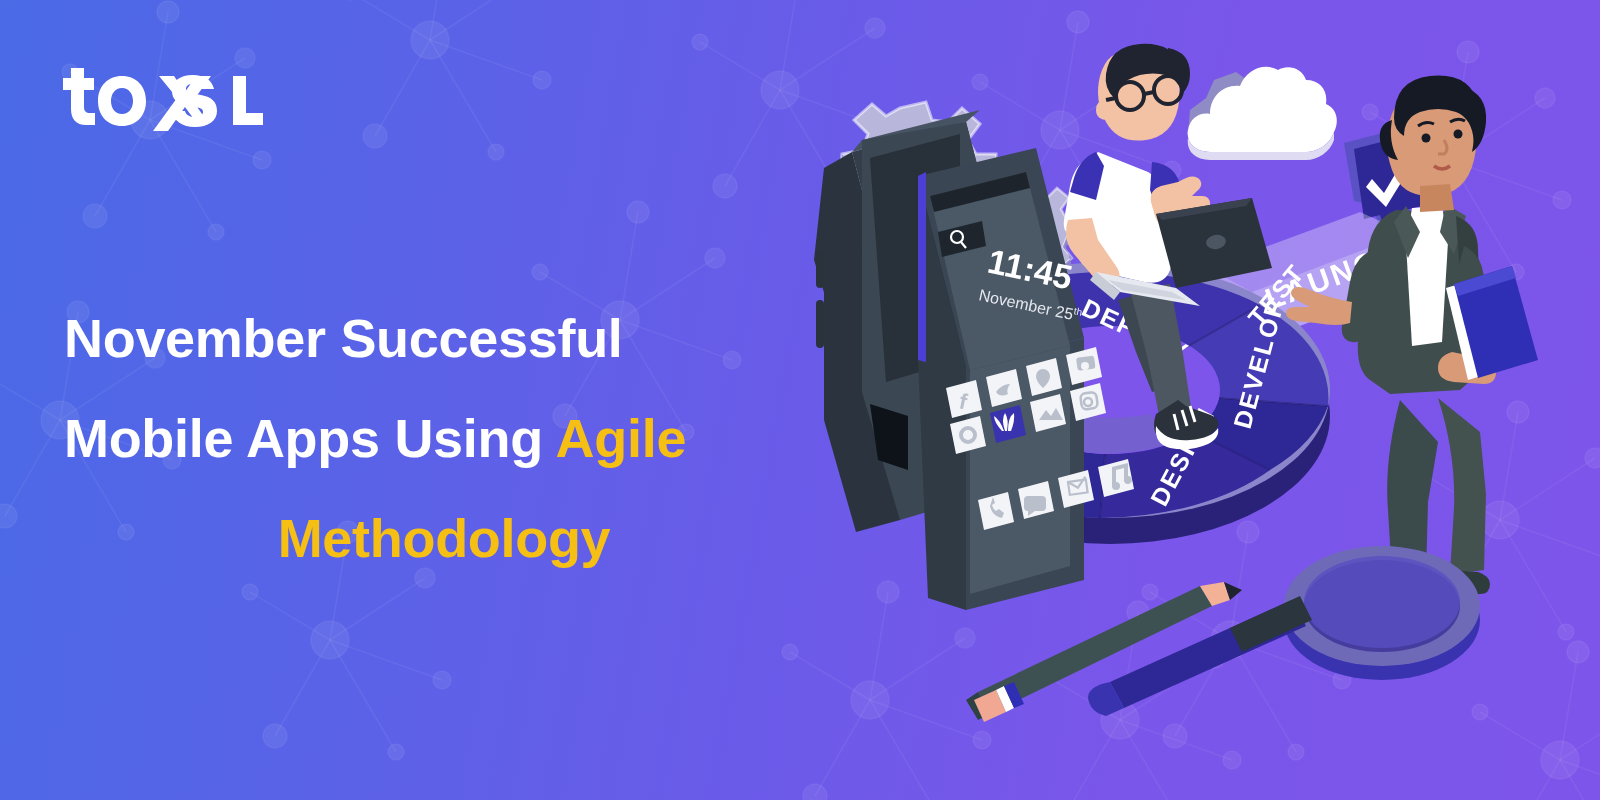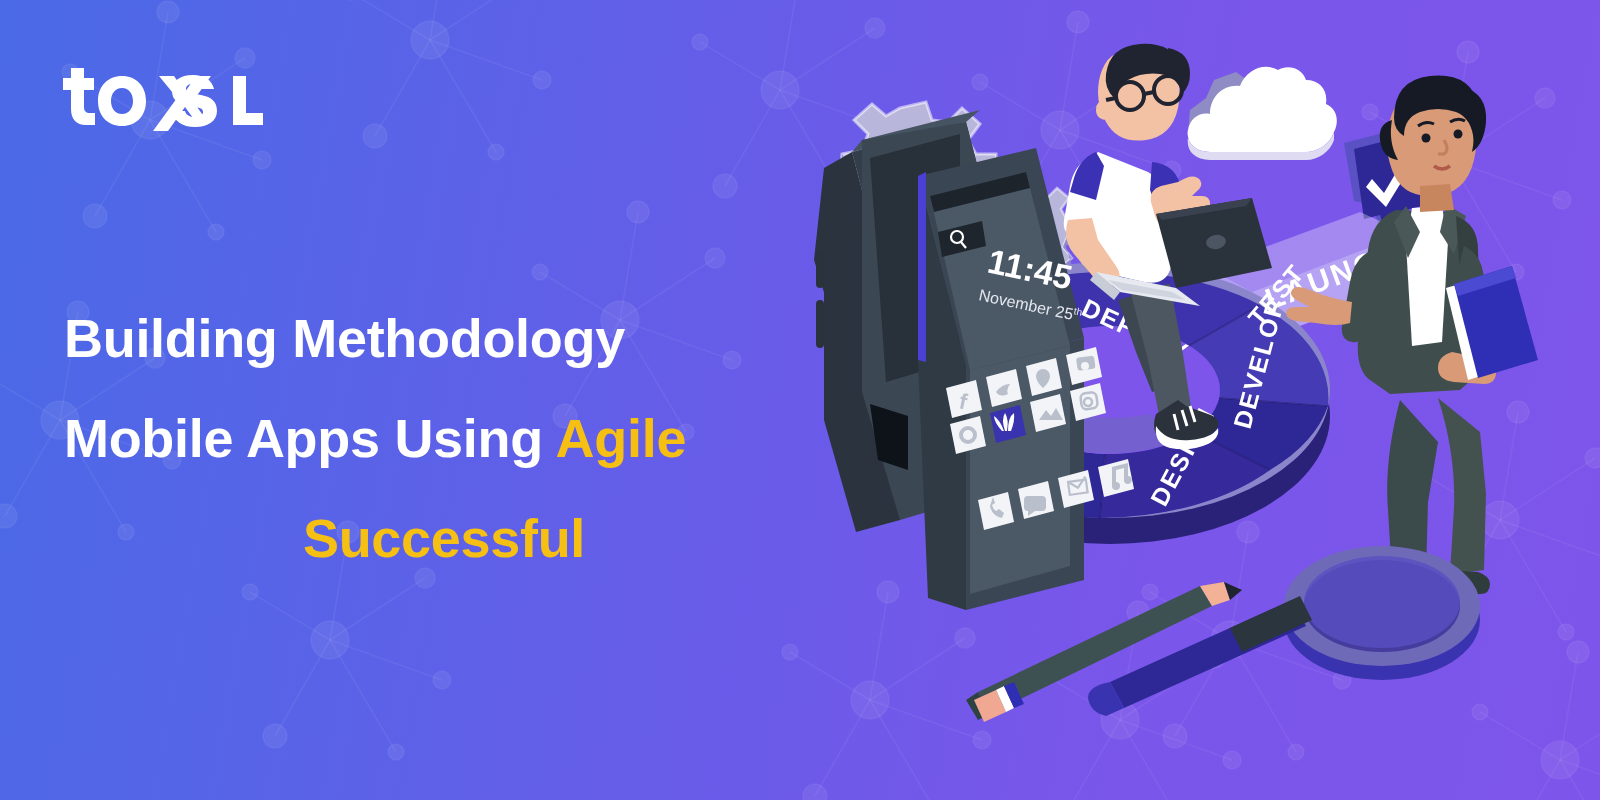--- a/index.html
+++ b/index.html
@@ -80,23 +80,23 @@
         <path d="M96 20h15l11 16 11-16h15l-18 25 9 13c2 3 1 6-2 6h-3c-2 0-3-1-4-2l-8-11-17 24h-15l24-33z"></path>
 
         <path d="M172 19c11 0 19 5 21 14h-13c-1-3-4-5-8-5-5 0-7 2-7 5s3 4 9 5l6 1c11 2 16 7 16 16 0 10-9 16-22 16-13 0-21-6-23-16h13c1 4 5 6 10 6 5 0 8-2 8-5s-2-4-8-5l-7-1c-11-2-16-7-16-15 0-10 8-16 21-16z" transform="translate(-42,0)"></path>
 
         <path d="M170 20h13v37h23v12h-36z"></path>
       </g>
     </svg>
   </div>
 
   <h1 class="headline">
-    <span class="line">Building Methodology</span>
+    <span class="line">November Successful</span>
     <span class="line"><span>Mobile Apps Using </span><span class="hl">Agile</span></span>
-    <span class="line hl">Successful</span>
+    <span class="line hl">Methodology</span>
   </h1>
 
   <svg class="illo" width="800" height="800" viewBox="0 0 800 800" aria-hidden="true">
     <defs>
       <clipPath id="screenclip">
         <path d="M70 130 L205 95 L252 285 L118 323 Z"></path>
       </clipPath>
     </defs>
 
     <g transform="translate(108,170) scale(1)">

